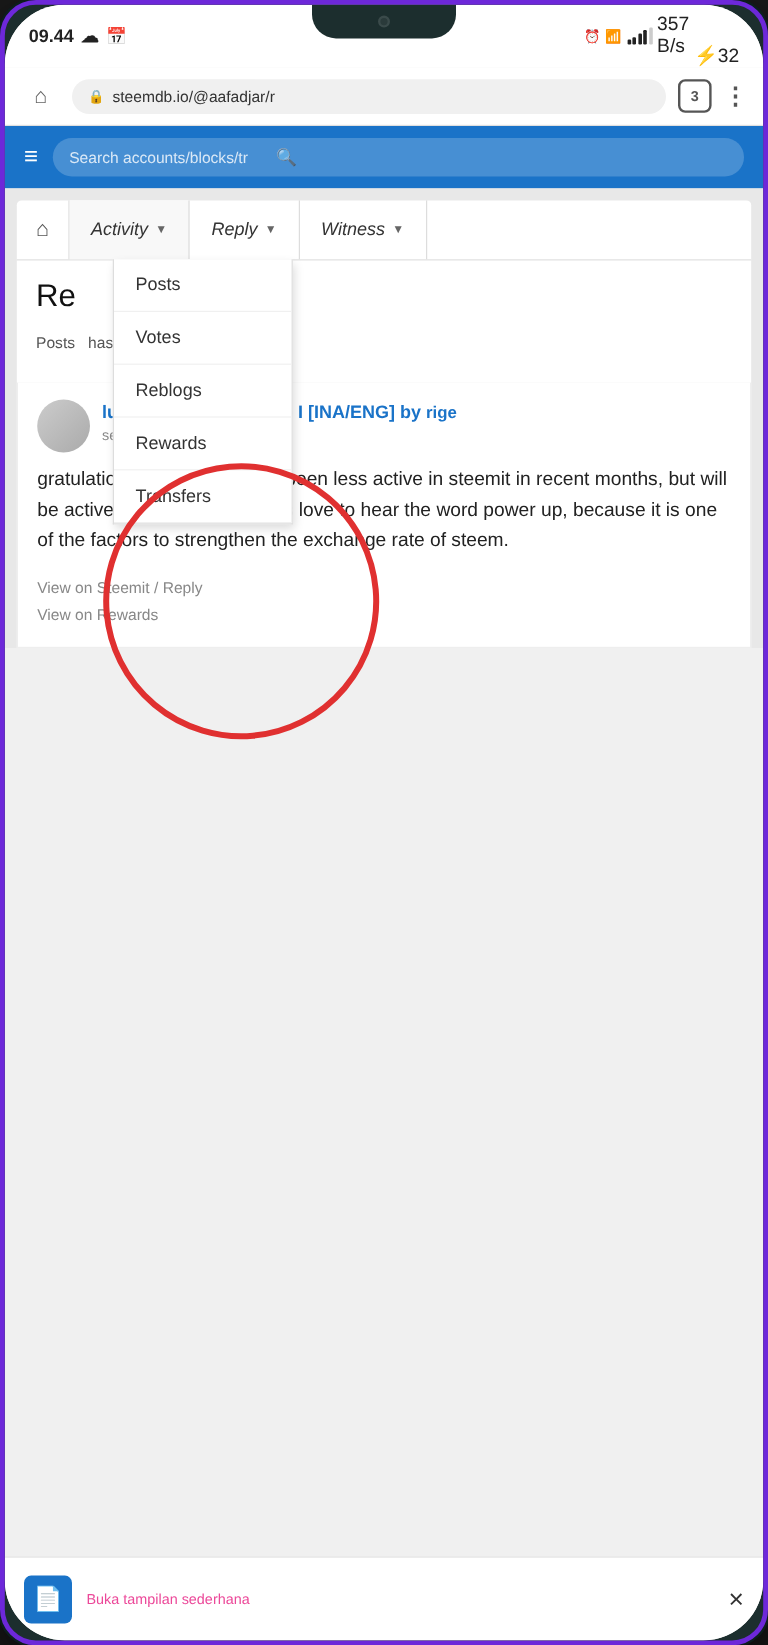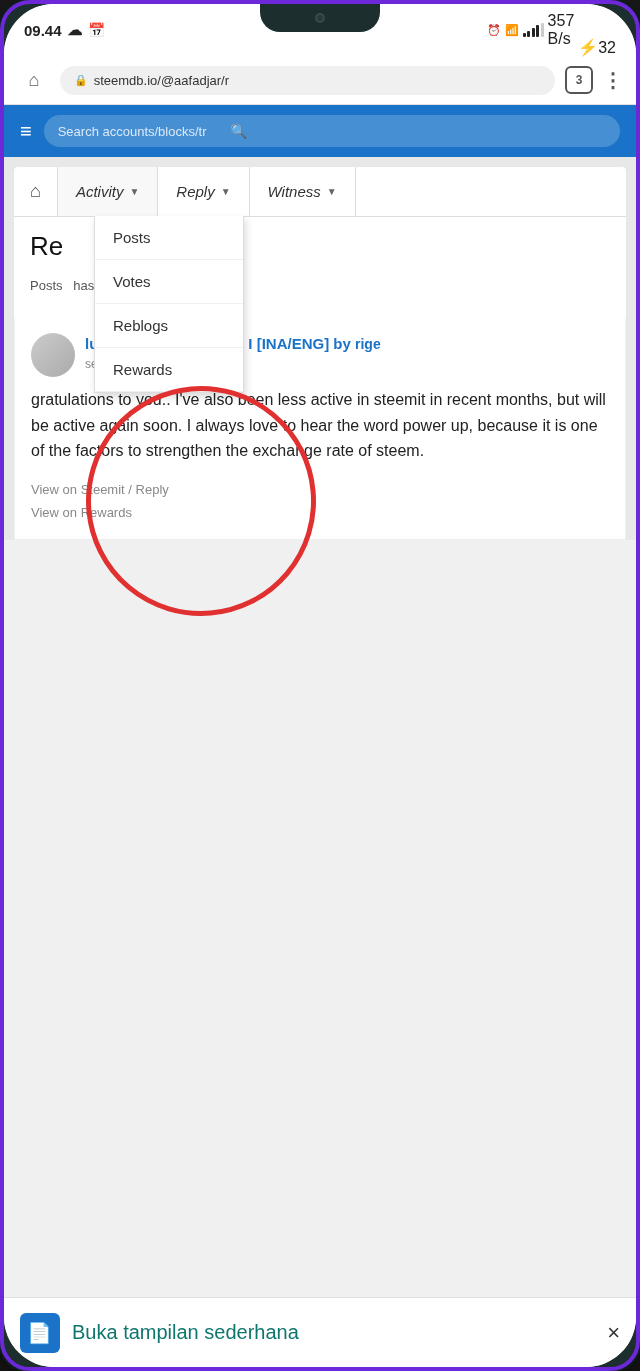--- a/index.html
+++ b/index.html
@@ -360,22 +360,22 @@
       display: flex;
       align-items: center;
       justify-content: center;
       color: #fff;
       font-size: 20px;
       flex-shrink: 0;
     }
 
     .bottom-text {
       flex: 1;
-      font-size: 20px;
-      color: #0f766e;
+      font-size: 12px;
+      color: #ec4899;
     }
 
     .bottom-close {
       font-size: 22px;
       color: #333;
       font-weight: 300;
     }
 
     
     .signal-bars {
@@ -452,20 +452,21 @@
         <div class="nav-tab">
           <span>Witness</span>
           <span class="dropdown-arrow">▼</span>
         </div>
 
         <div class="dropdown-menu">
           <div class="dropdown-item">Posts</div>
           <div class="dropdown-item">Votes</div>
           <div class="dropdown-item">Reblogs</div>
           <div class="dropdown-item">Rewards</div>
+          <div class="dropdown-item">Transfers</div>
         </div>
       </div>
 
       <div class="page-section">
         <div class="page-title-row">Re</div>
         <div class="page-subtitle">
           <span>Posts</span>
           &nbsp;
           <span>has replied to</span>
         </div>

